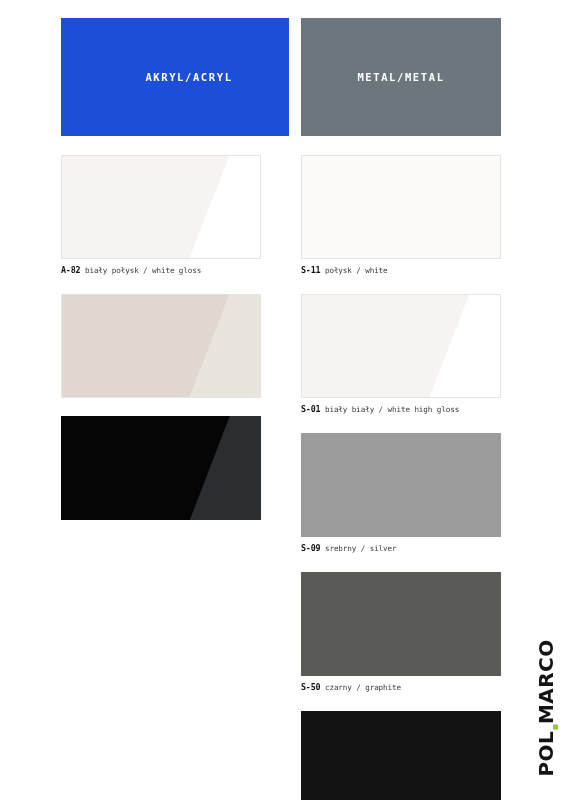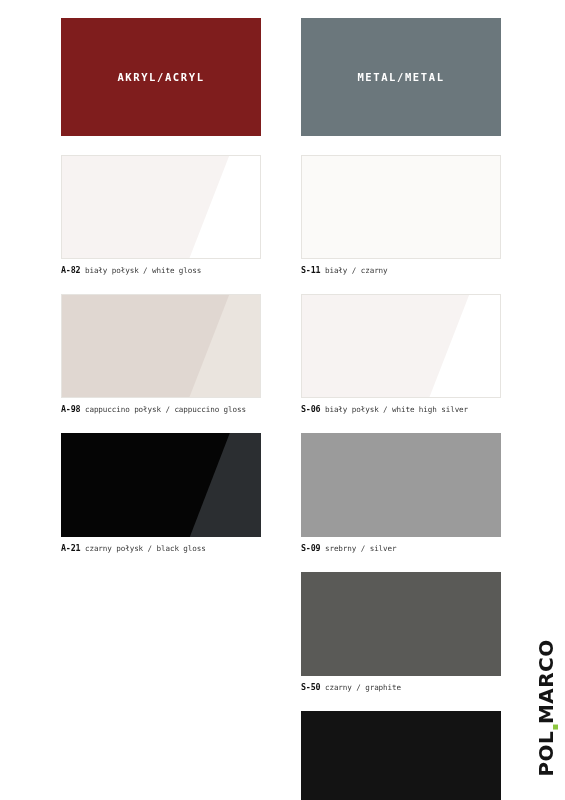--- a/index.html
+++ b/index.html
@@ -130,82 +130,74 @@
     margin: 9px 1px 0 1px;
     align-self: flex-end;
   }
 </style>
 </head>
 <body>
 
 <div class="page">
 
   <div class="column left">
-    <div class="section-header" style="background: #7f1d1d;">
+    <div class="section-header" style="background: #1d4ed8; padding-left: 28px;">
       <span class="section-header-label">AKRYL/ACRYL</span>
     </div>
 
     <div class="swatch-item">
       <div class="swatch bordered">
         <div class="swatch-base" style="background: rgb(247, 243, 242);"></div>
         <div class="swatch-gloss" style="background: rgb(255, 255, 255);"></div>
       </div>
       <div class="swatch-caption">
         <span class="swatch-code">A-82</span>
         <span class="swatch-desc">biały połysk / white gloss</span>
       </div>
     </div>
 
     <div class="swatch-item">
       <div class="swatch bordered">
         <div class="swatch-base" style="background: rgb(224, 215, 209);"></div>
         <div class="swatch-gloss" style="background: rgb(234, 228, 222);"></div>
       </div>
-      <div class="swatch-caption">
-        <span class="swatch-code">A-98</span>
-        <span class="swatch-desc">cappuccino połysk / cappuccino gloss</span>
-      </div>
     </div>
 
     <div class="swatch-item">
       <div class="swatch">
         <div class="swatch-base" style="background: rgb(5, 5, 5);"></div>
         <div class="swatch-gloss" style="background: rgb(43, 46, 49);"></div>
-      </div>
-      <div class="swatch-caption">
-        <span class="swatch-code">A-21</span>
-        <span class="swatch-desc">czarny połysk / black gloss</span>
       </div>
     </div>
   </div>
 
   <div class="column right">
     <div class="section-header" style="background: rgb(107, 119, 124);">
       <span class="section-header-label">METAL/METAL</span>
     </div>
 
     <div class="swatch-item">
       <div class="swatch bordered">
         <div class="swatch-base" style="background: rgb(251, 250, 248);"></div>
 
       </div>
       <div class="swatch-caption">
         <span class="swatch-code">S-11</span>
-        <span class="swatch-desc">biały / czarny</span>
+        <span class="swatch-desc">połysk / white</span>
       </div>
     </div>
 
     <div class="swatch-item">
       <div class="swatch bordered">
         <div class="swatch-base" style="background: rgb(247, 243, 242);"></div>
         <div class="swatch-gloss" style="background: rgb(255, 255, 255);"></div>
       </div>
       <div class="swatch-caption">
-        <span class="swatch-code">S-06</span>
-        <span class="swatch-desc">biały połysk / white high silver</span>
+        <span class="swatch-code">S-01</span>
+        <span class="swatch-desc">biały biały / white high gloss</span>
       </div>
     </div>
 
     <div class="swatch-item">
       <div class="swatch">
         <div class="swatch-base" style="background: rgb(155, 155, 155);"></div>
 
       </div>
       <div class="swatch-caption">
         <span class="swatch-code">S-09</span>

